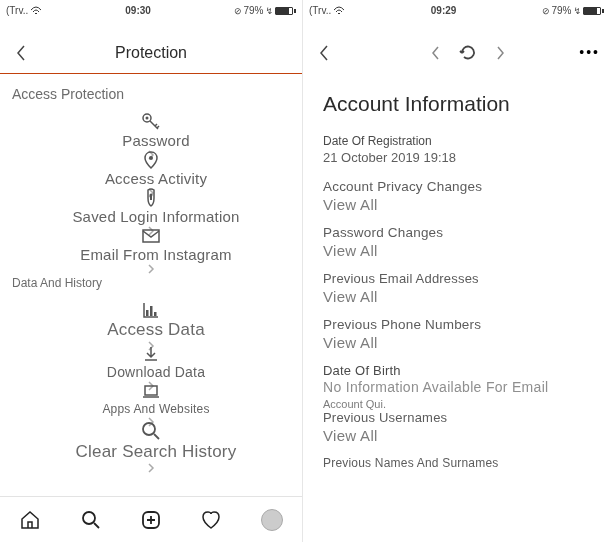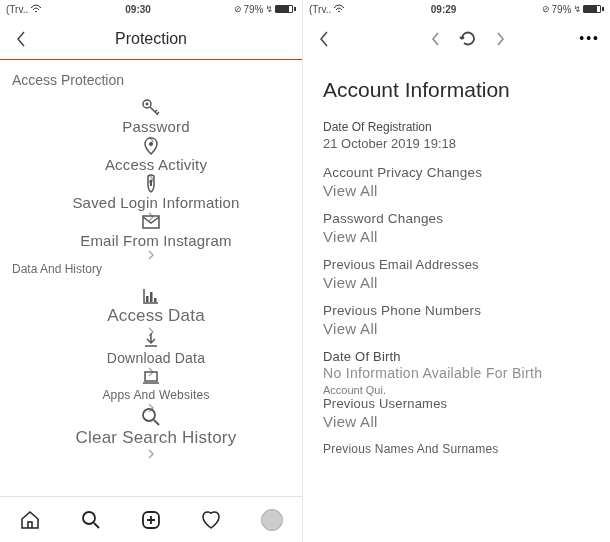--- a/index.html
+++ b/index.html
@@ -2,21 +2,21 @@
 <html><head>
   <meta charset="utf-8">
   <style>
     * { margin: 0; padding: 0; box-sizing: border-box; font-family: -apple-system, Helvetica, Arial, sans-serif; }
     body { width: 610px; height: 542px; display: flex; background: #fff; }
     .pane { height: 542px; overflow: hidden; position: relative; }
     .pane-left { width: 303px; border-right: 1px solid #e6e6e6; }
     .pane-right { width: 307px; }
     
     
-    .statusbar { height: 18px; display: flex; align-items: center; justify-content: space-between; padding: 9px 6px; font-size: 10px; color: #444; }
+    .statusbar { height: 18px; display: flex; align-items: flex-end; justify-content: space-between; padding: 16px 6px; font-size: 10px; color: #444; }
     .statusbar .sb-left, .statusbar .sb-right { display: flex; align-items: center; gap: 2px; }
     .statusbar .clock { font-weight: 700; }
     .battery { display: inline-flex; align-items: center; gap: 1px; }
     .battery-body { width: 18px; height: 8px; border: 1px solid #333; border-radius: 1px; position: relative; }
     .battery-fill { position: absolute; left: 0; top: 0; bottom: 0; width: 79%; background: #333; }
     .battery-tip { width: 2px; height: 4px; background: #333; }
     
     
     .hdr { height: 42px; display: flex; align-items: center; padding: 0 10px; border-bottom: 1px solid #c2410c; position: relative; }
     .hdr-back { width: 22px; height: 22px; display: flex; align-items: center; justify-content: center; }
@@ -311,21 +311,21 @@
     <div class="r-sublabel">Password Changes</div>
     <div class="r-link">View All</div>
 
     <div class="r-sublabel" style="font-size:13px">Previous Email Addresses</div>
     <div class="r-link">View All</div>
 
     <div class="r-sublabel">Previous Phone Numbers</div>
     <div class="r-link">View All</div>
 
     <div class="r-sublabel" style="font-size:13px;color:#4a4a4a">Date Of Birth</div>
-    <div class="r-noinfo">No Information Available For Birth</div>
+    <div class="r-noinfo">No Information Available For Email</div>
     <div class="r-noinfo2">Account Qui.</div>
 
 
     <div class="r-sublabel" style="font-size:13px">Previous Usernames</div>
     <div class="r-link">View All</div>
 
     <div class="r-sublabel" style="font-size:12px">Previous Names And Surnames</div>
   </div>
 </div>
 

